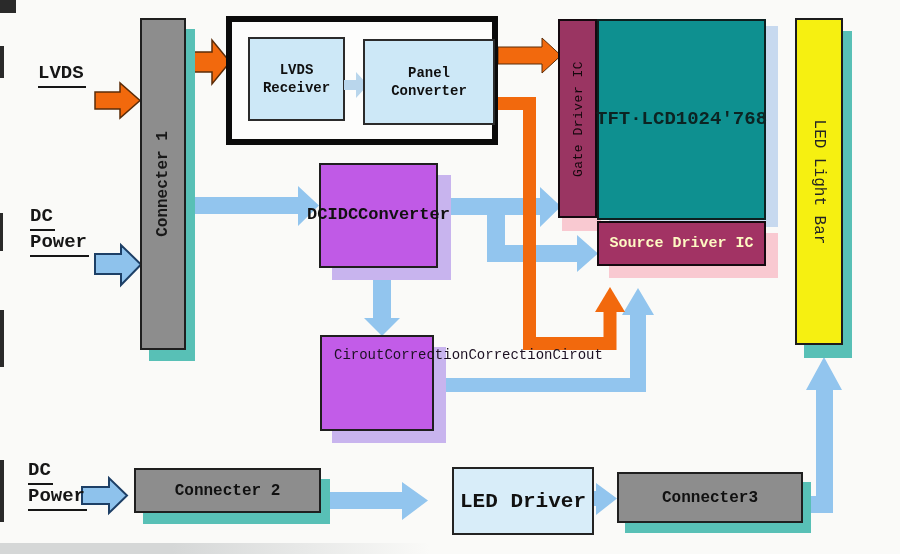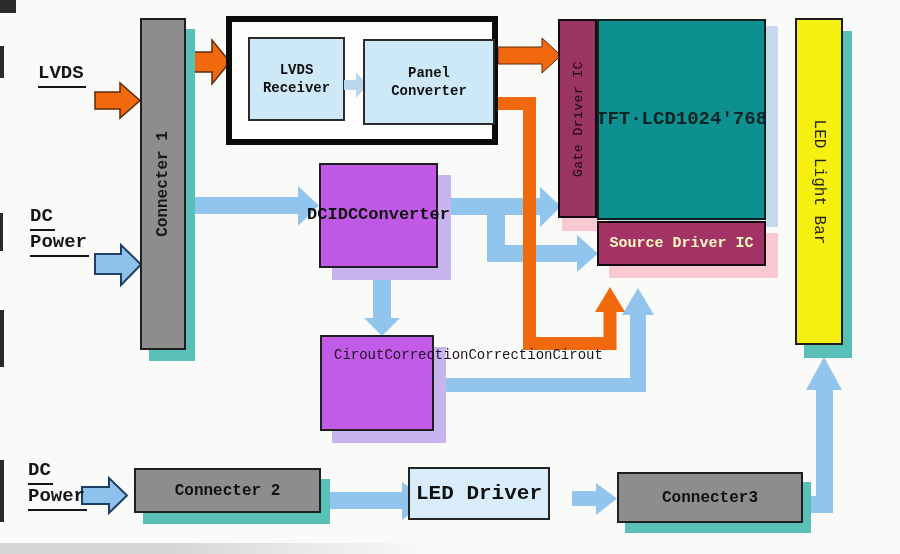--- a/index.html
+++ b/index.html
@@ -46,21 +46,21 @@
   #gatedriver .vtext{font-size:13px;color:#14080d;letter-spacing:.5px;}
   #tft{left:597px;top:19px;width:169px;height:201px;background:#0e9090;border:2px solid #0d2020;
         box-shadow:12px 7px 0 0 #c7d9ef;font-weight:bold;font-size:19px;line-height:1.3;color:#0c2423;}
   #sourcedriver{left:597px;top:221px;width:169px;height:45px;background:#a23364;border:2px solid #14090f;
         box-shadow:12px 12px 0 0 #f9c9d1;font-weight:bold;font-size:15px;color:#fef9c3;}
   #ledbar{left:795px;top:18px;width:48px;height:327px;background:#f6f011;border:2px solid #1c1c1c;
         box-shadow:9px 13px 0 0 #58c0b6;}
   #ledbar .vtext{font-size:16px;color:#242424;}
 
   #connecter2{left:126px;top:468px;width:187px;height:45px;font-weight:bold;font-size:16px;margin-left:8px;}
-  #leddriver{left:408px;top:467px;width:142px;height:53px;background:#d8edf9;border:2.5px solid #232323;
+  #leddriver{left:452px;top:467px;width:142px;height:68px;background:#d8edf9;border:2.5px solid #232323;
         font-weight:bold;font-size:21px;}
   #connecter3{left:617px;top:472px;width:186px;height:51px;font-weight:bold;font-size:16px;}
 
   
   .edge{position:absolute;background:#2a2a2a;}
   #bottomband{position:absolute;left:0;top:543px;width:430px;height:11px;
         background:linear-gradient(to right,#d5d7d7 0%,#d5d7d7 40%,rgba(250,250,248,0) 100%);}
 </style>
 </head>
 <body>

